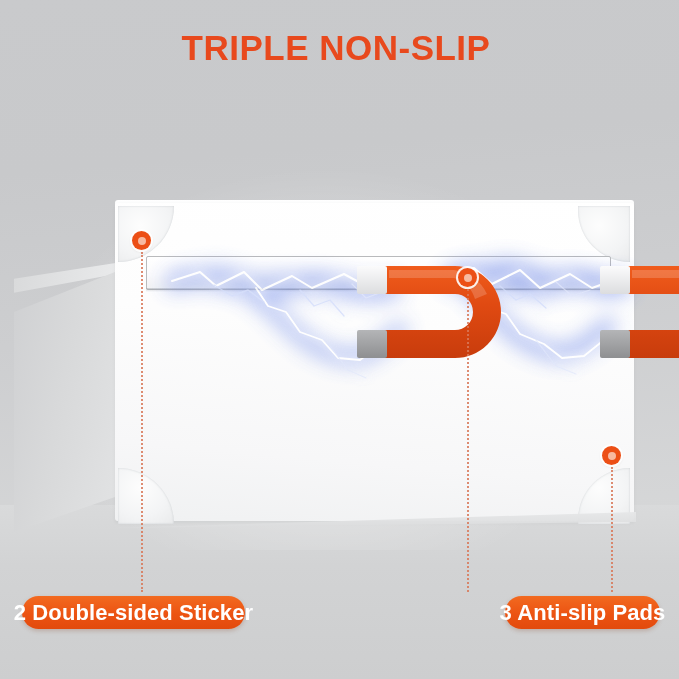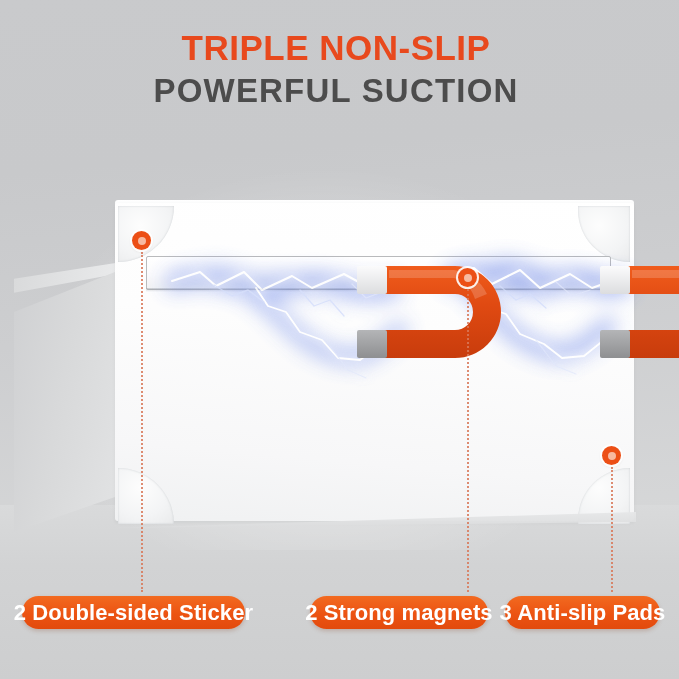--- a/index.html
+++ b/index.html
@@ -137,21 +137,20 @@
 <body>
 
 <div id="stage">
 
   <div class="wall"></div>
   <div class="floor"></div>
   <div class="wall-glow"></div>
 
   <div class="headline">
     <div class="hl1">TRIPLE NON-SLIP</div>
-    <div class="hl2">POWERFUL SUCTION</div>
   </div>
 
   <div id="box-group">
 
     <div class="box-side-top"></div>
     <div class="box-side"></div>
     <div class="box-front-top"></div>
     <div class="box-front"></div>
 
     <div class="pad pad-tl"></div>
@@ -261,21 +260,18 @@
   <div class="dline" style="left:611px; top:467px; height:125px;"></div>
 
   <div class="dot" style="left:132px; top:231px;"></div>
   <div class="dot" style="left:458px; top:268px;"></div>
   <div class="dot" style="left:602px; top:446px;"></div>
 
   <div class="pill" style="left:22px; top:596px; width:223px;">
     <span>2 Double-sided Sticker</span>
   </div>
 
-  <div class="pill" style="left:310px; top:596px; width:178px;">
-    <span>2 Strong magnets</span>
-  </div>
 
   <div class="pill" style="left:505px; top:596px; width:155px;">
     <span>3 Anti-slip Pads</span>
   </div>
 
 </div>
 
 </body></html>

